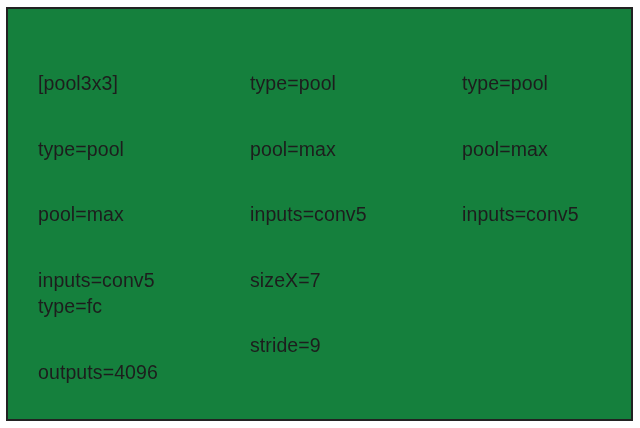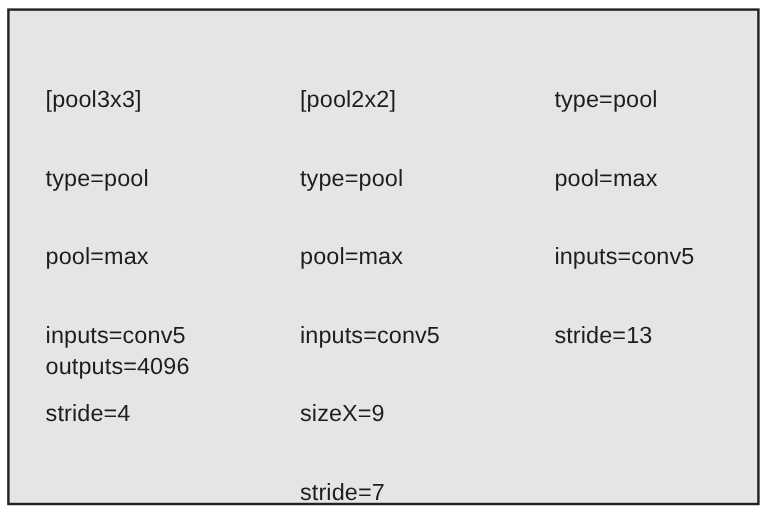--- a/index.html
+++ b/index.html
@@ -15,21 +15,21 @@
     overflow: hidden;
   }
   #config-frame {
     position: absolute;
     left: 6px;
     top: 7px;
     width: 627px;
     height: 414px;
     box-sizing: border-box;
     border: 2px solid #222222;
-    background: #e5e5e5;
+    background: #15803d;
   }
   .config-body {
     position: relative;
     width: 100%;
     height: 100%;
   }
   .columns-row {
     position: absolute;
     left: 0;
     top: 0;
@@ -62,40 +62,38 @@
 <div id="config-frame">
   <div class="config-body">
 
     <div class="columns-row">
 
       <div class="config-block col-0">
         <div class="config-line">[pool3x3]</div>
         <div class="config-line">type=pool</div>
         <div class="config-line">pool=max</div>
         <div class="config-line">inputs=conv5</div>
-        <div class="config-line">stride=4</div>
       </div>
 
       <div class="config-block col-1">
-        <div class="config-line">[pool2x2]</div>
         <div class="config-line">type=pool</div>
         <div class="config-line">pool=max</div>
         <div class="config-line">inputs=conv5</div>
-        <div class="config-line">sizeX=9</div>
-        <div class="config-line">stride=7</div>
+        <div class="config-line">sizeX=7</div>
+        <div class="config-line">stride=9</div>
       </div>
 
       <div class="config-block col-2">
         <div class="config-line">type=pool</div>
         <div class="config-line">pool=max</div>
         <div class="config-line">inputs=conv5</div>
-        <div class="config-line">stride=13</div>
       </div>
 
     </div>
 
     <div class="config-block fc-block">
+      <div class="config-line">type=fc</div>
       <div class="config-line">outputs=4096</div>
       
     </div>
 
   </div>
 </div>
 
 </body></html>

